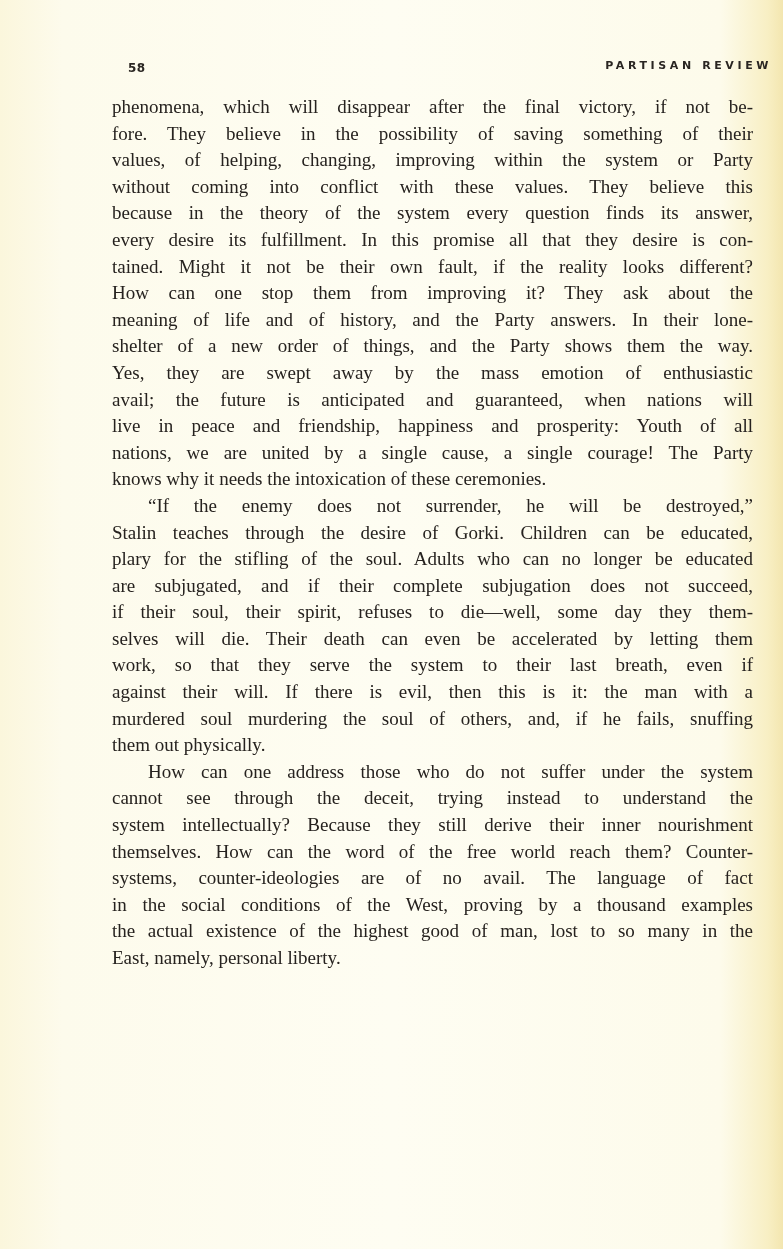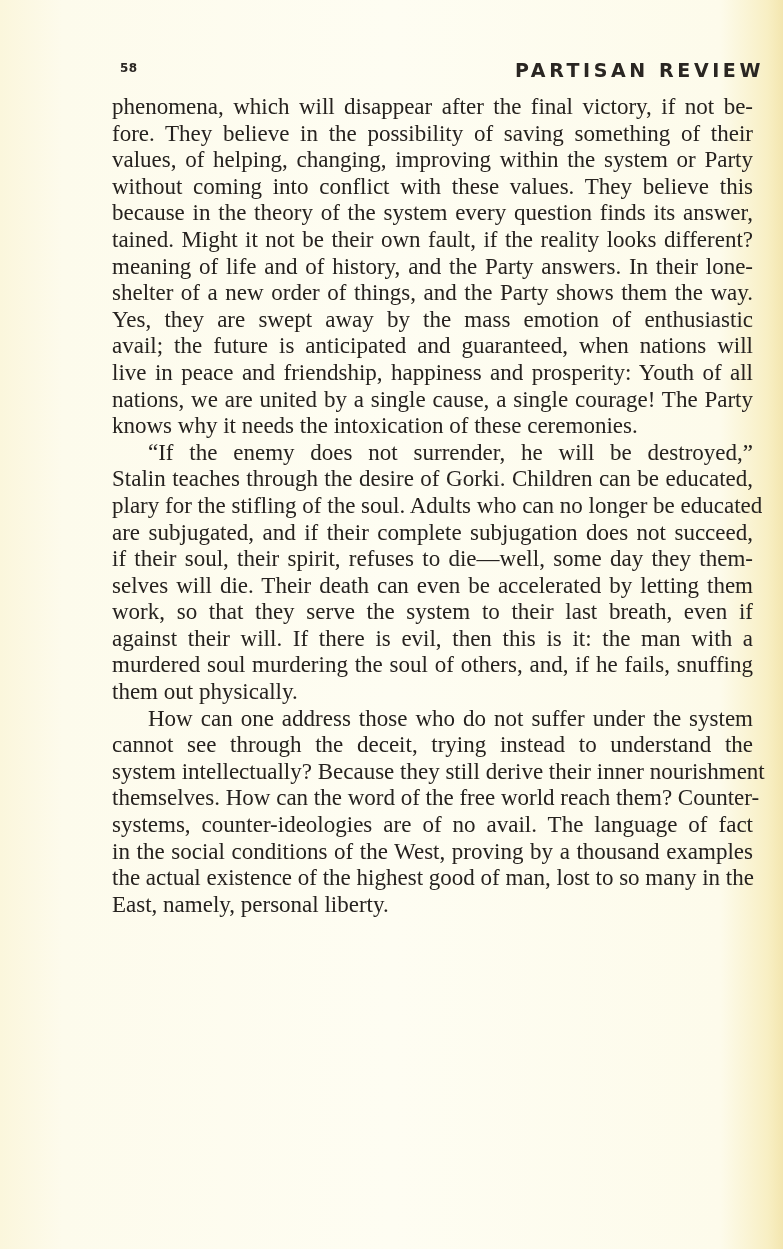--- a/index.html
+++ b/index.html
@@ -15,50 +15,50 @@
     }
     .page {
       position: absolute;
       left: 112px;
       top: 0;
       width: 641px;
     }
     .running-head {
       position: absolute;
       top: 61px;
-      left: 8px;
+      left: 16px;
       width: 641px;
       height: 20px;
       font-family: "DejaVu Sans", sans-serif;
       color: #2a2622;
     }
     .page-number {
       position: absolute;
       left: 0;
       top: 0;
       font-size: 12px;
       font-weight: bold;
       letter-spacing: 0.5px;
     }
     .journal-title {
       position: absolute;
       right: 0;
       top: -2px;
-      font-size: 19px;
+      font-size: 11px;
       font-weight: bold;
       letter-spacing: 3.6px;
       margin-right: -3px;
     }
     .body-text {
       position: absolute;
       top: 94px;
       left: 0;
       width: 641px;
       font-family: "Liberation Serif", serif;
-      font-size: 23px;
+      font-size: 19px;
       line-height: 26.6px;
       color: #26221f;
     }
     .line {
       display: block;
       height: 26.6px;
       white-space: nowrap;
       text-align: justify;
       text-align-last: justify;
     }
@@ -77,21 +77,23 @@
     <span class="page-number">58</span>
     <span class="journal-title">PARTISAN REVIEW</span>
   </div>
   <div class="body-text" id="body-text">
       <div>
         <span class="line">phenomena, which will disappear after the final victory, if not be-</span>
         <span class="line">fore. They believe in the possibility of saving something of their</span>
         <span class="line">values, of helping, changing, improving within the system or Party</span>
         <span class="line">without coming into conflict with these values. They believe this</span>
         <span class="line">because in the theory of the system every question finds its answer,</span>
+        <span class="line">every desire its fulfillment. In this promise all that they desire is con-</span>
         <span class="line">tained. Might it not be their own fault, if the reality looks different?</span>
+        <span class="line">How can one stop them from improving it? They ask about the</span>
         <span class="line">meaning of life and of history, and the Party answers. In their lone-</span>
         <span class="line">shelter of a new order of things, and the Party shows them the way.</span>
         <span class="line">Yes, they are swept away by the mass emotion of enthusiastic</span>
         <span class="line">avail; the future is anticipated and guaranteed, when nations will</span>
         <span class="line">live in peace and friendship, happiness and prosperity: Youth of all</span>
         <span class="line">nations, we are united by a single cause, a single courage! The Party</span>
         <span class="line last">knows why it needs the intoxication of these ceremonies.</span>
       </div>
       <div>
         <span class="line indent">“If the enemy does not surrender, he will be destroyed,”</span>

